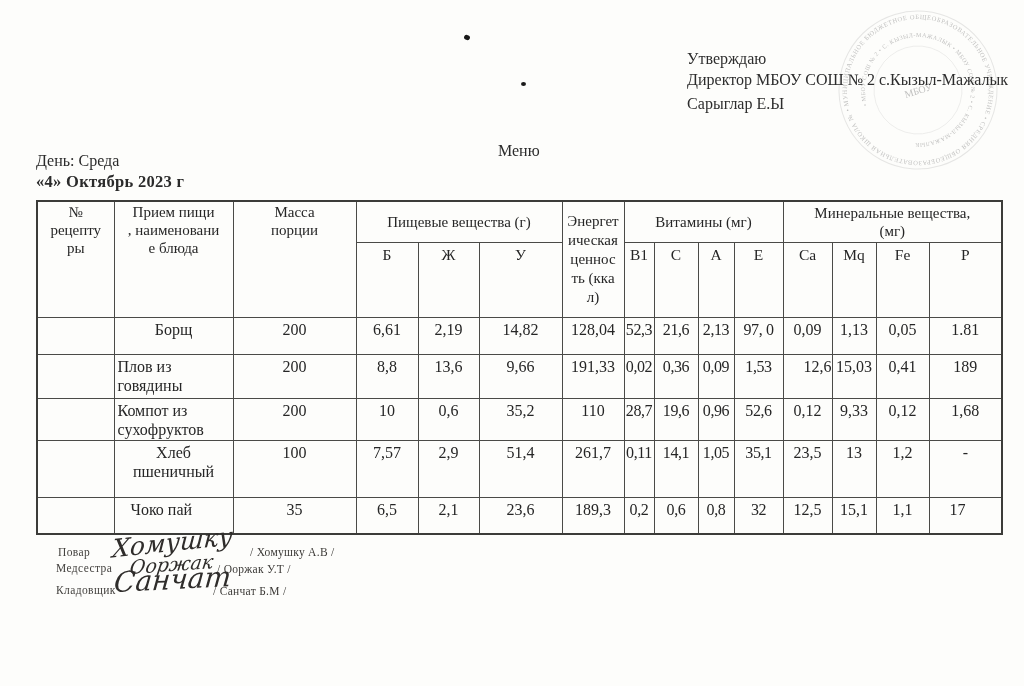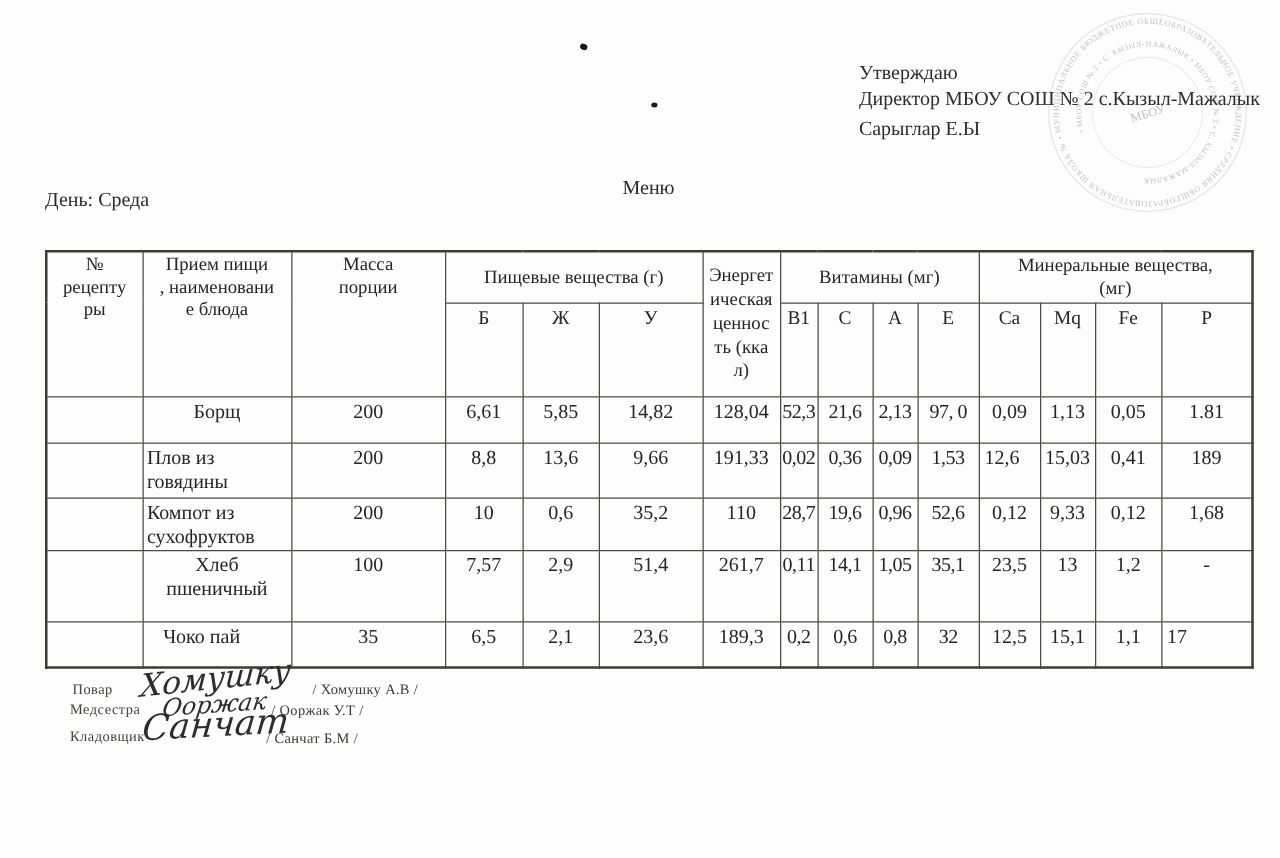--- a/index.html
+++ b/index.html
@@ -58,21 +58,21 @@
   .menu-table .vmid{vertical-align:middle;line-height:19px;}
   .menu-table tr.hr1{height:41px;}
   .menu-table tr.hr2{height:75px;}
   .menu-table tr.hr2 th{padding-top:3px;font-size:15.5px;}
   .menu-table tr.r0{height:37px;}
   .menu-table tr.r1{height:44px;}
   .menu-table tr.r2{height:38px;}
   .menu-table tr.r3{height:57px;}
   .menu-table tr.r4{height:37px;}
   .menu-table td.left{text-align:left;padding-left:3px;}
-  .menu-table td.pleft{text-align:left;padding-left:4px;}
+  .menu-table td.pleft{text-align:left;padding-left:20px;}
   .menu-table td.tight{letter-spacing:-0.4px;padding-left:0;padding-right:0;}
 
   
   .sig-label{position:absolute;font-size:11.5px;color:#44423f;letter-spacing:.4px;}
   .sig-name{position:absolute;font-size:11.5px;color:#3c3a37;letter-spacing:.3px;}
   .sig-script{
     position:absolute;
     font-family:"DejaVu Serif",serif;
     font-style:italic;color:#2f2d2b;
     white-space:nowrap;
@@ -114,20 +114,21 @@
     <div class="l1">Утверждаю</div>
     <div class="l2">Директор МБОУ СОШ № 2 с.Кызыл-Мажалык</div>
     <div class="l3">Сарыглар Е.Ы</div>
   </div>
 
   <div class="speck s1"></div>
   <div class="speck s2"></div>
 
   <div class="menu-title">Меню</div>
   <div class="day-line">День: Среда</div>
+  <div class="date-line">«4» Октябрь  2023 г</div>
 
   <table class="menu-table">
     <colgroup>
       <col style="width:77px">
         <col style="width:119px">
         <col style="width:123px">
       <col style="width:62px">
         <col style="width:61px">
         <col style="width:83px">
       <col style="width:62px">
@@ -172,21 +173,21 @@
         <th>Mq</th>
         <th>Fe</th>
         <th>P</th>
       </tr>
 
       <tr class="r0">
         <td></td>
         <td>Борщ</td>
         <td>200</td>
         <td>6,61</td>
-        <td>5,85</td>
+        <td>2,19</td>
         <td>14,82</td>
         <td>128,04</td>
         <td class="tight">52,3</td>
         <td class="tight">21,6</td>
         <td class="tight">2,13</td>
         <td class="tight">97, 0</td>
         <td>0,09</td>
         <td>1,13</td>
         <td>0,05</td>
         <td>1.81</td>

